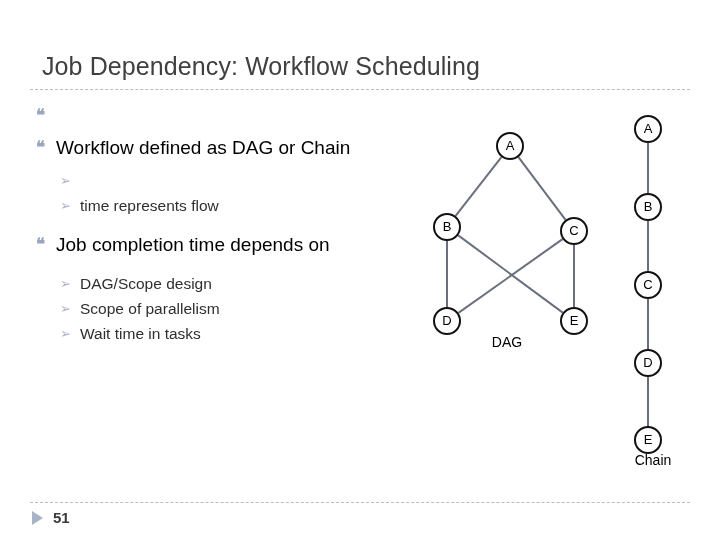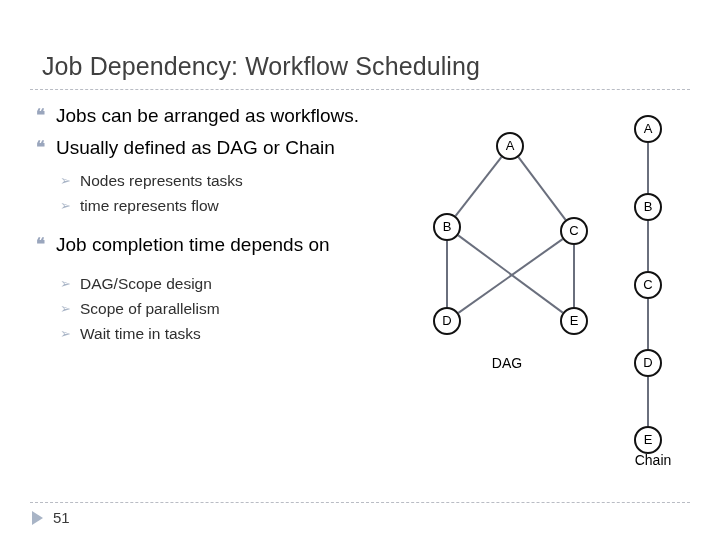--- a/index.html
+++ b/index.html
@@ -144,48 +144,46 @@
     height: 0;
     border-left: 11px solid #a8b4c6;
     border-top: 7px solid transparent;
     border-bottom: 7px solid transparent;
   }
   .footer-num {
     position: absolute;
     left: 53px;
     top: 509px;
     font-size: 15px;
-    font-weight: normal;
+    font-weight: bold;
     color: #3a3a3a;
   }
 </style>
 </head>
 <body>
 
 <div class="slide">
 
   <div class="title">Job Dependency: Workflow Scheduling</div>
   <div class="title-rule"></div>
 
   <div class="body">
 
     <div class="l1">
       <span class="mark">❝</span>
-      <span class="txt">Jobs can be arranged as workflows.</span>
     </div>
 
     <div class="l1">
       <span class="mark">❝</span>
-      <span class="txt">Usually defined as DAG or Chain</span>
+      <span class="txt">Workflow defined as DAG or Chain</span>
     </div>
 
     <div class="l2wrap">
       <div class="l2">
         <span class="mark">➢</span>
-        <span class="txt">Nodes represents tasks</span>
       </div>
       <div class="l2">
         <span class="mark">➢</span>
         <span class="txt">time represents flow</span>
       </div>
     </div>
 
     <div class="gap-a"></div>
 
     <div class="l1">
@@ -226,21 +224,21 @@
         <line x1="648" y1="377" x2="648" y2="426" stroke="#6a6f7d" stroke-width="2"></line>
       </g>
   </svg>
 
   <div class="diagram" id="node-layer">
       <div class="node" style="left: 510px; top: 146px;">A</div>
       <div class="node" style="left: 447px; top: 227px;">B</div>
       <div class="node" style="left: 574px; top: 231px;">C</div>
       <div class="node" style="left: 447px; top: 321px;">D</div>
       <div class="node" style="left: 574px; top: 321px;">E</div>
-      <div class="caption" style="left: 507px; top: 355px;">DAG</div>
+      <div class="caption" style="left: 507px; top: 334px;">DAG</div>
       <div class="node" style="left: 648px; top: 129px;">A</div>
       <div class="node" style="left: 648px; top: 207px;">B</div>
       <div class="node" style="left: 648px; top: 285px;">C</div>
       <div class="node" style="left: 648px; top: 363px;">D</div>
       <div class="node" style="left: 648px; top: 440px;">E</div>
       <div class="caption" style="left: 653px; top: 452px;">Chain</div>
     </div>
 
   <div class="footer-rule"></div>
   <div class="footer-tri"></div>

